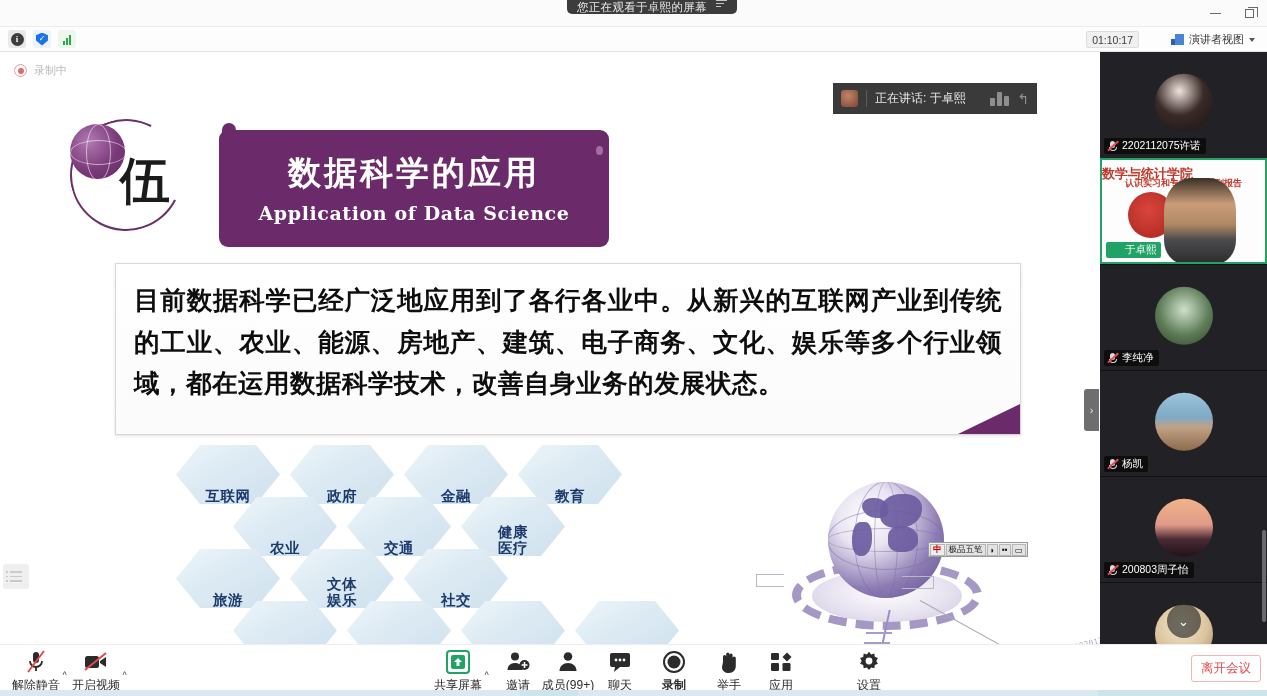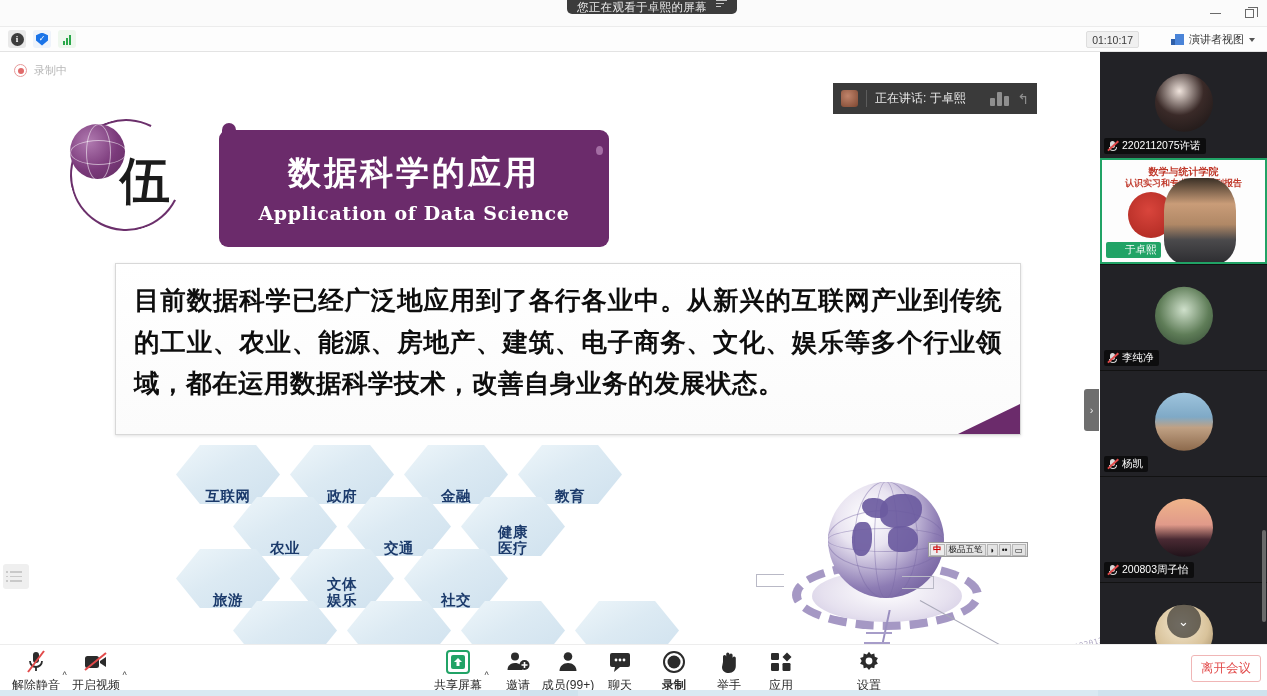--- a/index.html
+++ b/index.html
@@ -491,21 +491,21 @@
           <span class="mic-muted">
             <span class="body"></span>
             <span class="stand"></span>
             <span class="slash"></span>
           </span>
           <span class="nm">2202112075许诺</span>
         </div>
       </div>
       <div class="vtile active">
         <div style="position: absolute; inset: 0px; background: rgb(253, 253, 253); overflow: hidden;">
-          <div style="position: absolute; left: 0px; right: 0px; top: 5px; text-align: center; color: rgb(192, 57, 43); font-size: 10px; font-weight: bold;">数学与统计学院</div>
+          <div style="position: absolute; left: 0px; right: 0px; top: 5px; text-align: left; color: rgb(192, 57, 43); font-size: 13px; font-weight: bold;">数学与统计学院</div>
           <div style="position: absolute; left: 0px; right: 0px; top: 17px; text-align: center; color: rgb(192, 57, 43); font-size: 9px; font-weight: bold;">认识实习和专业实习系列报告</div>
           <div style="position: absolute; left: 26px; top: 32px; width: 46px; height: 46px; border-radius: 50%; background: radial-gradient(circle at 45% 40%, rgb(217, 69, 60), rgb(168, 37, 30));"></div>
           <div style="position: absolute; left: 62px; top: 18px; width: 72px; height: 86px; border-radius: 38% 38% 28% 28%; background: linear-gradient(rgb(58, 48, 38) 0%, rgb(201, 156, 120) 30%, rgb(176, 136, 102) 54%, rgb(75, 74, 76) 72%, rgb(44, 44, 48) 100%);"></div>
         </div>
         <div class="namechip chip-green">
           <span class="mic-muted mic-on">
             <span class="body"></span>
             <span class="stand"></span>
           </span>
           <span class="nm">于卓熙</span>

